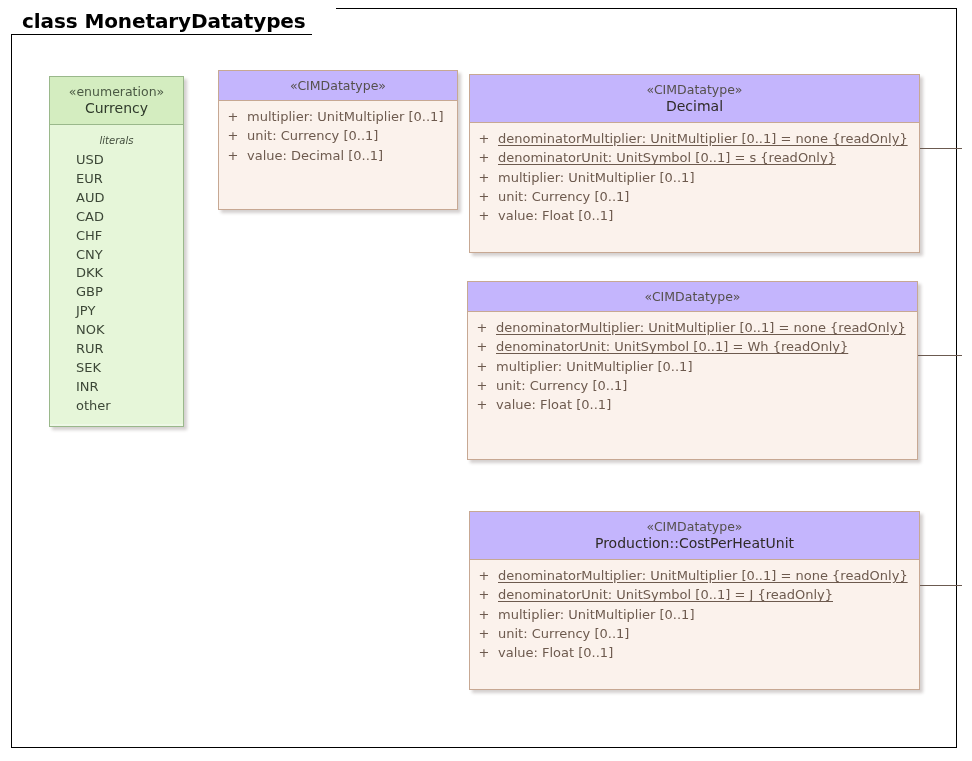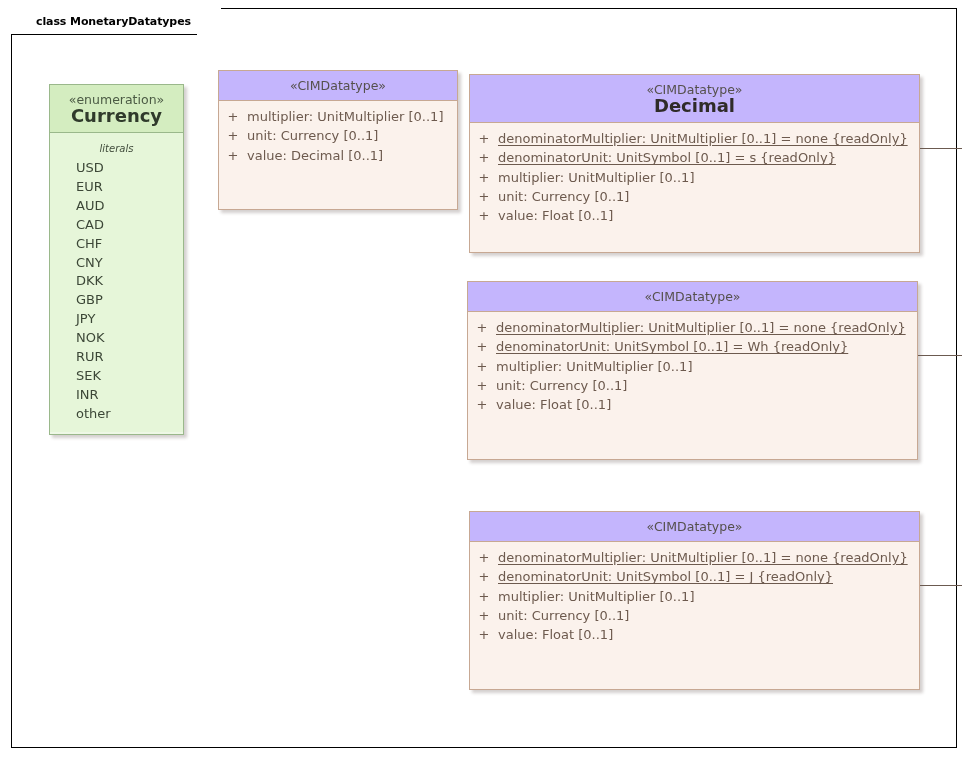--- a/index.html
+++ b/index.html
@@ -62,26 +62,25 @@
     position: absolute;
     left: -7px;
     top: -3px;
     width: 40px;
     height: 40px;
     border-left: 1.6px solid #000000;
     transform: rotate(32deg);
     transform-origin: top left;
   }
   #frame-title-text {
-    font-size: 11px;
+    font-size: 20px;
     font-weight: bold;
     color: #000000;
     letter-spacing: -0.1px;
     white-space: nowrap;
-    margin-left: 14px;
   }
 
   
   .uml-box {
     position: absolute;
     box-sizing: border-box;
     border: 1px solid;
     box-shadow: 3px 3px 3px rgba(120, 110, 105, 0.32);
   }
   .uml-header {
@@ -89,22 +88,22 @@
     text-align: center;
     padding: 7px 6px 7px 6px;
   }
   .stereotype {
     font-size: 12.5px;
     color: #55504c;
     line-height: 15px;
     white-space: nowrap;
   }
   .classname {
-    font-size: 18px;
-    font-weight: bold;
+    font-size: 14px;
+    font-weight: normal;
     color: #2f2b28;
     line-height: 18px;
     white-space: nowrap;
   }
   .uml-compartment {
     box-sizing: border-box;
     padding: 6px 0 8px 0;
   }
 
   
@@ -184,21 +183,21 @@
 
 <div id="diagram-frame"></div>
 
 <div id="frame-title-tab">
   <div class="tab-body">
     <span id="frame-title-text">class MonetaryDatatypes</span>
   </div>
   <div class="tab-slant"></div>
 </div>
 
-<div class="uml-box enum-box" id="enum-currency" style="left:49px; top:84px; width:135px; height:351px;">
+<div class="uml-box enum-box" id="enum-currency" style="left:49px; top:76px; width:135px; height:351px;">
   <div class="uml-header">
     <div class="stereotype">«enumeration»</div>
     <div class="classname">Currency</div>
   </div>
   <div class="uml-compartment">
     <div class="literals-label">literals</div>
     <div id="currency-literals">
         <div class="literal-item">USD</div>
         <div class="literal-item">EUR</div>
         <div class="literal-item">AUD</div>
@@ -292,20 +291,21 @@
         <span class="attr-vis">+</span>
         <span class="attr-text">value: Float [0..1]</span>
       </div>
     </div>
 </div>
 <div class="edge-stub" style="left:918px; top:355px; width:44px;"></div>
 
 <div class="uml-box cim-box" id="class-costperheatunit" style="left:469px; top:511px; width:451px; height:179px;">
   <div class="uml-header">
     <div class="stereotype">«CIMDatatype»</div>
+    <div class="classname">Production::CostPerHeatUnit</div>
   </div>
   <div class="uml-compartment attrs">
       <div class="attr-row">
         <span class="attr-vis">+</span>
         <span class="attr-text static">denominatorMultiplier: UnitMultiplier [0..1] = none {readOnly}</span>
       </div>
       <div class="attr-row">
         <span class="attr-vis">+</span>
         <span class="attr-text static">denominatorUnit: UnitSymbol [0..1] = J {readOnly}</span>
       </div>

